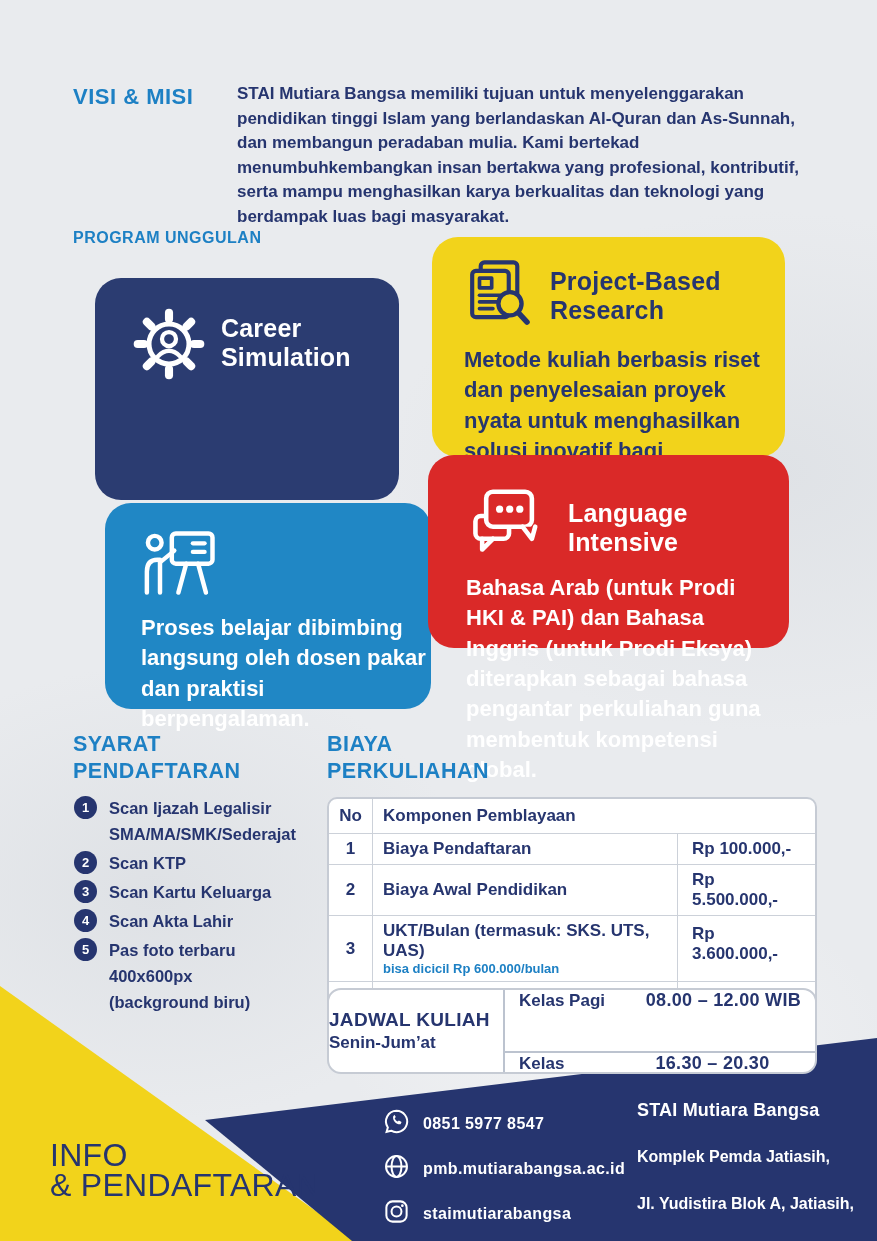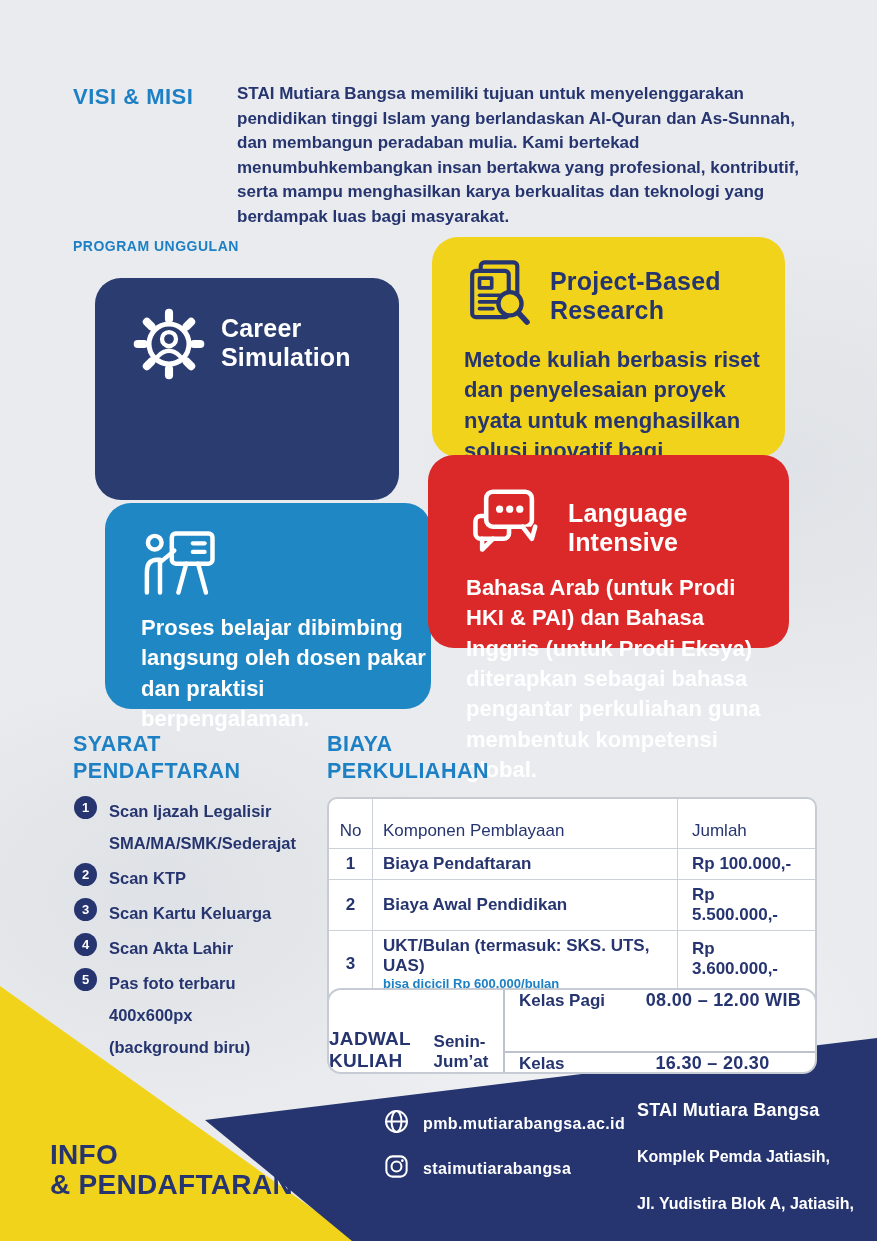--- a/index.html
+++ b/index.html
@@ -11,64 +11,64 @@
       radial-gradient(ellipse 620px 420px at 88% 38%, #dfe2e6 0%, rgba(223,226,230,0) 62%),
       radial-gradient(ellipse 520px 380px at 18% 72%, #dee1e5 0%, rgba(222,225,229,0) 60%),
       radial-gradient(ellipse 420px 260px at 70% 84%, #f2f3f5 0%, rgba(242,243,245,0) 65%),
       #e9ebee;
   }
   .abs{position:absolute;}
   .h-blue{color:#1d80c4; font-weight:800; letter-spacing:.5px;}
   
   .visi-h{left:73px; top:84px; font-size:22px;}
   .visi-p{left:237px; top:82px; width:575px; font-size:17px; font-weight:700; line-height:24.5px; color:#26356f;}
-  .prog-h{left:73px; top:238px; font-size:14px;}
+  .prog-h{left:73px; top:229px; font-size:16px;}
   .syarat-h{left:73px; top:731px; font-size:21.5px; line-height:27px;}
   .biaya-h{left:327px; top:731px; font-size:21.5px; line-height:27px;}
   
   .card{position:absolute; border-radius:26px;}
   .card--career{left:95px; top:278px; width:304px; height:222px; background:#2b3c71; color:#fff;}
   .card--research{left:432px; top:237px; width:353px; height:220px; background:#f2d31b; color:#26356f;}
   .card--mentoring{left:105px; top:503px; width:326px; height:206px; background:#2087c5; color:#fff;}
   .card--language{left:428px; top:455px; width:361px; height:193px; background:#da2928; color:#fff;}
   .card-title{position:absolute; font-size:25px; font-weight:800; line-height:1.15; letter-spacing:.2px;}
   .card-body{position:absolute; font-size:22px; font-weight:700; line-height:1.38;}
   .card-icon{position:absolute;}
   
   .req-list{left:74px; top:795px; width:250px; display:flex; flex-direction:column; gap:3px;}
   .req-item{display:flex; gap:12px;}
   .req-badge{flex:0 0 auto; width:23px; height:23px; border-radius:50%; background:#26356f; color:#fff;
              font-size:13px; font-weight:800; display:flex; align-items:center; justify-content:center; margin-top:1px;}
-  .req-text{font-size:16.5px; font-weight:700; color:#26356f; line-height:32px;}
+  .req-text{font-size:16.5px; font-weight:700; color:#26356f; line-height:26px;}
   
   .fee-table{left:327px; top:797px; width:486px; background:#fff; border:2px solid #c6cbd4; border-radius:10px; overflow:hidden; z-index:4;}
   .fee-row{display:grid; grid-template-columns:44px 1fr 138px;}
   .fee-row + .fee-row{border-top:1.5px solid #ccd1d9;}
   .fee-cell{color:#26356f; font-size:17px; font-weight:700; padding:5px 10px; display:flex; flex-direction:column; justify-content:center;}
   .cell-no{align-items:center; border-right:1.5px solid #ccd1d9; text-align:center;}
   .cell-amount{border-left:1.5px solid #ccd1d9; padding-left:14px;}
-  .fee-head .fee-cell{font-weight:400; padding-top:22px; padding-bottom:7px;}
+  .fee-head .fee-cell{font-weight:700; padding-top:7px; padding-bottom:7px;}
   .fee-note{font-size:13px; font-weight:800; color:#1d80c4; line-height:1.1; margin-top:1px;}
   .fee-total-label{font-size:18px; font-weight:800; letter-spacing:1px; padding-top:9px; padding-bottom:9px;}
   
   .sched{left:327px; top:988px; width:486px; height:82px; background:#fff; border:2px solid #c6cbd4; border-radius:14px; display:flex; overflow:hidden; z-index:5;}
-  .sched-left{width:174px; border-right:2px solid #bcc3cf; display:flex; flex-direction:row; align-items:flex-end; justify-content:center;}
+  .sched-left{width:174px; border-right:2px solid #bcc3cf; display:flex; flex-direction:column; align-items:flex-start; justify-content:center;}
   .sched-title{font-size:19px; font-weight:800; color:#26356f; letter-spacing:.3px;}
   .sched-days{font-size:17px; font-weight:600; color:#26356f; margin-top:2px;}
   .sched-right{flex:1; display:flex; flex-direction:column;gap:40px;}
   .sched-row{flex:1; display:flex; align-items:center; justify-content:space-between; padding:0 14px;}
   .sched-row + .sched-row{border-top:2px solid #bcc3cf;}
   .sched-label{font-size:17px; font-weight:700; color:#26356f;}
   .sched-time{font-size:18px; font-weight:800; color:#26356f; letter-spacing:.3px;}
   
   .f-yellow{left:0; top:980px; width:877px; height:261px; background:#f2d31b;
             clip-path:polygon(0 6px, 358px 261px, 0 261px); z-index:1;}
   .f-navy{left:0; top:1030px; width:877px; height:211px; background:#26356f;
           clip-path:polygon(205px 90px, 877px 8px, 877px 211px, 352px 211px); z-index:2;}
-  .info-block{left:50px; top:1140px; z-index:6; color:#26356f; font-weight:700; font-size:28px; line-height:30px; letter-spacing:.3px;}
+  .info-block{left:50px; top:1140px; z-index:6; color:#26356f; font-weight:400; font-size:32px; line-height:30px; letter-spacing:.3px;}
   .contacts{left:383px; top:1108px; z-index:6; display:flex; flex-direction:column; gap:14px;}
   .contact{display:flex; align-items:center; gap:13px; color:#fff; font-size:16px; font-weight:600; letter-spacing:.4px;}
   .addr{left:637px; top:1100px; z-index:6; color:#fff; width:220px;}
   .addr-name{font-size:18px; font-weight:800; margin-bottom:9px; letter-spacing:.2px;}
   .addr-line{font-size:16px; font-weight:600; line-height:23px;margin-top:24px;}
 </style>
 </head>
 <body>
 
 <div class="page">
@@ -179,21 +179,20 @@
 
   <div class="abs h-blue biaya-h">
     <div>BIAYA</div>
     <div>PERKULIAHAN</div>
   </div>
 
   <div class="abs fee-table">
     <div class="fee-row fee-head">
       <div class="fee-cell cell-no">No</div>
       <div class="fee-cell">Komponen Pemblayaan</div>
-      <div class="fee-cell cell-amount">Jumlah</div>
     </div>
     <div class="fee-row">
       <div class="fee-cell cell-no">1</div>
       <div class="fee-cell">Biaya Pendaftaran</div>
       <div class="fee-cell cell-amount">Rp 100.000,-</div>
     </div>
     <div class="fee-row">
       <div class="fee-cell cell-no">2</div>
       <div class="fee-cell">Biaya Awal Pendidikan</div>
       <div class="fee-cell cell-amount">Rp 5.500.000,-</div>
@@ -234,20 +233,29 @@
   <div class="abs f-navy"></div>
 
   <div class="abs info-block">
     <div>INFO</div>
     <div>&amp; PENDAFTARAN</div>
   </div>
 
   <div class="abs contacts">
     <div class="contact">
       <span>
+        <svg width="27" height="27" viewBox="0 0 24 24" fill="none" stroke="#ffffff">
+          <path d="M12 2.5 a9.5 9.5 0 1 1 -4.8 17.7 L3.2 21.2 l1.1 -3.9 A9.5 9.5 0 0 1 12 2.5z" stroke-width="1.8"></path>
+          <path d="M9 7.5 c-.6 3.8 2.8 7.3 6.6 7 l.9 -2.1 -2.4 -1.2 -1 .9 c-1.3 -.7 -2.3 -1.8 -2.7 -3.1 l1 -1 -1.3 -2z" fill="#ffffff" stroke="none"></path>
+        </svg>
+      </span>
+      <span>0851 5977 8547</span>
+    </div>
+    <div class="contact">
+      <span>
         <svg width="27" height="27" viewBox="0 0 24 24" fill="none" stroke="#ffffff" stroke-width="1.8">
           <circle cx="12" cy="12" r="9.3"></circle>
           <line x1="2.7" y1="12" x2="21.3" y2="12"></line>
           <ellipse cx="12" cy="12" rx="4.4" ry="9.3"></ellipse>
         </svg>
       </span>
       <span>pmb.mutiarabangsa.ac.id</span>
     </div>
     <div class="contact">
       <span>

